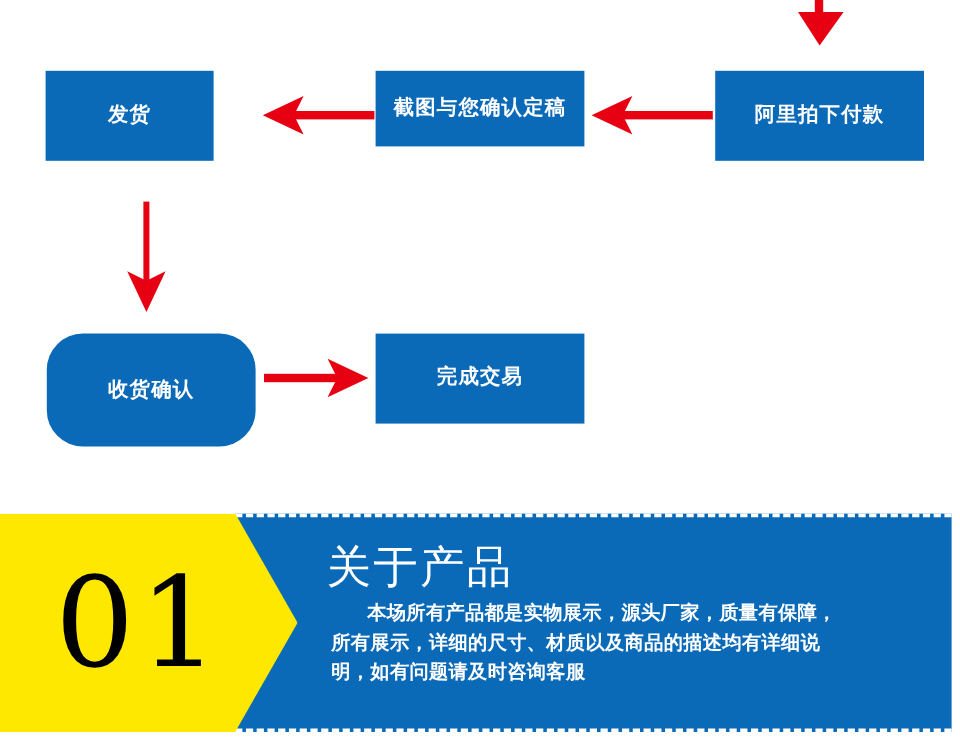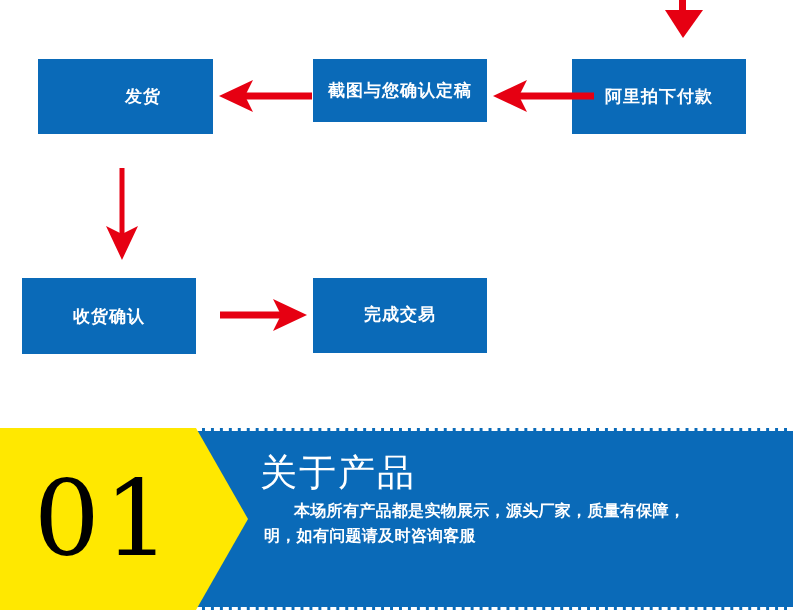--- a/index.html
+++ b/index.html
@@ -26,24 +26,24 @@
     color: #ffffff;
     display: flex;
     align-items: center;
     justify-content: center;
     font-size: 17px;
     font-weight: bold;
     letter-spacing: 1px;
     line-height: 1;
     white-space: nowrap;
   }
-  .box-fahuo       { left: 38px;  top: 59px;  width: 140px; height: 75px; padding-left: 35px; }
+  .box-fahuo       { left: 38px;  top: 59px;  width: 140px; height: 75px; }
   .box-jietu       { left: 313px; top: 59px;  width: 174px; height: 63px; }
-  .box-ali         { left: 572px; top: 59px;  width: 174px; height: 75px; }
-  .box-shouhuo     { left: 22px;  top: 278px; width: 174px; height: 76px; }
+  .box-ali         { left: 596px; top: 59px;  width: 174px; height: 75px; }
+  .box-shouhuo     { left: 39px;  top: 278px; width: 174px; height: 94px; border-radius: 30px; }
   .box-wancheng    { left: 313px; top: 278px; width: 174px; height: 75px; font-family: Liberation Mono, monospace; }
 
   
   .arrow-layer {
     position: absolute;
     left: 0;
     top: 0;
     width: 800px;
     height: 420px;
     pointer-events: none;
@@ -72,37 +72,37 @@
     position: absolute;
     left: 0;
     top: 0;
     width: 248px;
     height: 182px;
     background: #ffe800;
     clip-path: polygon(0 0, 196px 0, 248px 91px, 196px 182px, 0 182px);
   }
   .banner-number {
     position: absolute;
-    left: 4px;
+    left: 16px;
     top: 0;
     width: 200px;
     height: 182px;
     display: flex;
     align-items: center;
     justify-content: center;
     font-family: "DejaVu Serif", "Liberation Serif", serif;
     font-size: 104px;
     font-weight: normal;
     color: #000000;
     letter-spacing: 4px;
     line-height: 1;
   }
   .banner-text-wrap {
     position: absolute;
-    left: 260px;
+    left: 272px;
     top: 26px;
     width: 470px;
   }
   .banner-title {
     color: #ffffff;
     font-size: 37px;
     font-weight: normal;
     line-height: 1.05;
     letter-spacing: 2px;
     margin: 0 0 6px 0;
@@ -179,19 +179,20 @@
     <div class="banner-blue"></div>
 
     <div class="banner-yellow">
       <div class="banner-number">01</div>
     </div>
 
     <div class="banner-text-wrap">
       <div class="banner-title">关于产品</div>
       <div class="banner-body">
         <div class="indent">本场所有产品都是实物展示，源头厂家，质量有保障，</div>
+        <div>所有展示，详细的尺寸、材质以及商品的描述均有详细说</div>
         <div>明，如有问题请及时咨询客服</div>
       </div>
     </div>
 
   </div>
 
 </div>
 
 </body></html>

